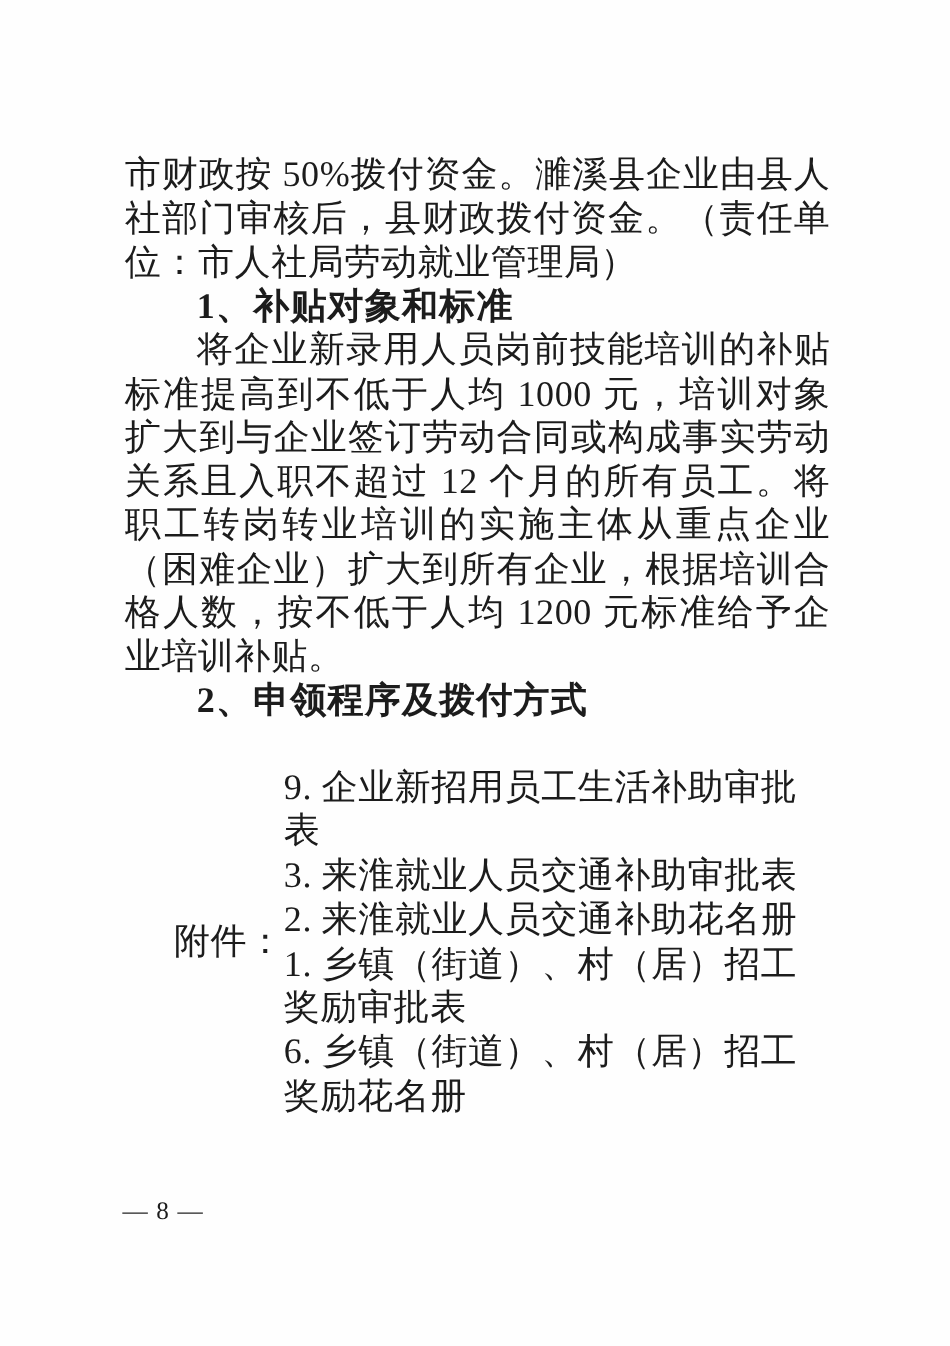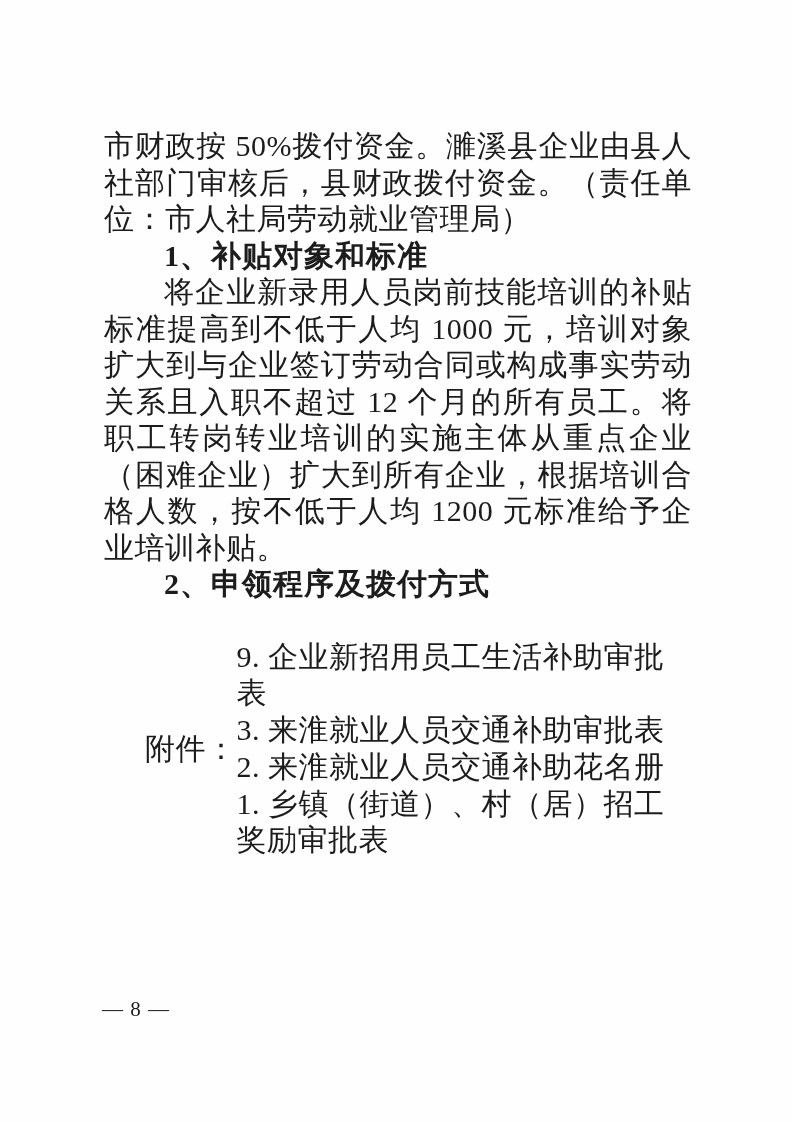--- a/index.html
+++ b/index.html
@@ -78,19 +78,20 @@
     <p class="para heading indent">2、申领程序及拨付方式</p>
 
 
     <div class="attachments">
       <span class="att-label">附件：</span>
       <div class="att-items">
         <div class="att-item">9. 企业新招用员工生活补助审批表</div>
         <div class="att-item">3. 来淮就业人员交通补助审批表</div>
         <div class="att-item">2. 来淮就业人员交通补助花名册</div>
         <div class="att-item">1. 乡镇（街道）、村（居）招工奖励审批表</div>
+        <div class="att-item">6. 乡镇（街道）、村（居）招工奖励花名册</div>
       </div>
     </div>
 
   </div>
 
   <div class="footer">— 8 —</div>
 </div>
 
 </body></html>

